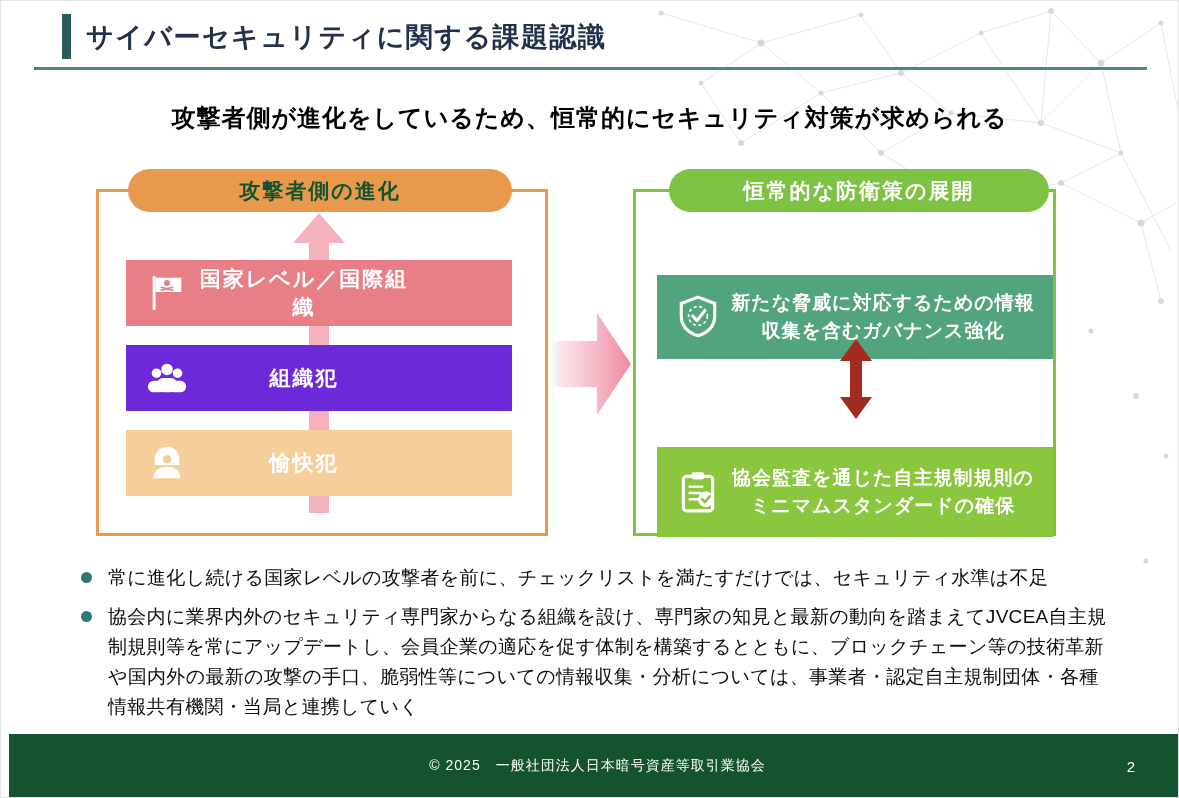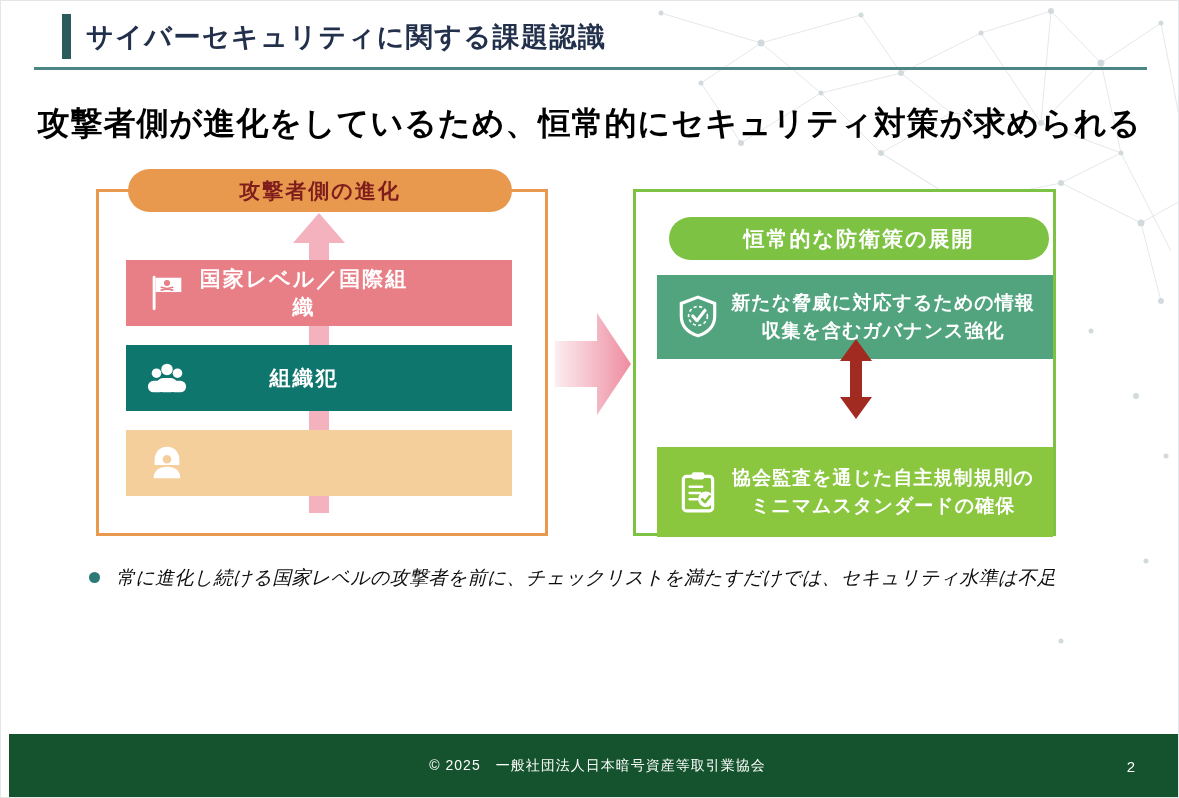--- a/index.html
+++ b/index.html
@@ -15,67 +15,67 @@
   .net-deco { position:absolute; inset:0; z-index:0; pointer-events:none; }
 
   
   .title-row { position:absolute; top:13px; left:33px; display:flex; align-items:center; gap:15px; z-index:2;padding-left:28px; }
   .accent-bar { width:9px; height:45px; background:#2a5c5b; }
   .slide-title { font-size:27px; font-weight:bold; color:#22304c; letter-spacing:1.5px; }
   .title-underline { position:absolute; top:66px; left:33px; width:1113px; height:3px; background:#4c8583; z-index:2; }
 
   .main-heading {
     position:absolute; top:101px; left:0; width:100%; text-align:center;
-    font-size:32px; font-weight:bold; color:#000; letter-spacing:1px; z-index:2;
+    font-size:24px; font-weight:bold; color:#000; letter-spacing:1px; z-index:2;
   }
 
   
   .attackers-panel { position:absolute; left:95px; top:188px; width:452px; height:347px; border:3px solid #e8994e; background:#fff; z-index:1; }
   .attackers-pill {
     position:absolute; left:127px; top:168px; width:384px; height:43px;
     background:#e8994e; border-radius:22px; z-index:4;
     display:flex; align-items:center; justify-content:center;
-    color:#7f1d1d; font-size:21px; font-weight:bold; letter-spacing:2px;
+    color:#14532d; font-size:21px; font-weight:bold; letter-spacing:2px;
   }
   .up-arrow { position:absolute; left:292px; top:212px; z-index:2; }
 
   .attack-bar {
     position:absolute; left:125px; width:386px; height:66px; z-index:3;
     display:flex; align-items:center; color:#fff; font-weight:bold; font-size:21px; letter-spacing:2px;
   }
   .bar-1 { top:259px; background:#e87f86; }
-  .bar-2 { top:344px; background:#0f766e; }
+  .bar-2 { top:344px; background:#6d28d9; }
   .bar-3 { top:429px; background:#f4cf9b; }
   .bar-icon { width:58px; display:flex; justify-content:center; margin-left:12px; flex-shrink:0; }
   .bar-label { flex:1; text-align:center; margin-right:100px; }
 
   
   .evolution-arrow { position:absolute; left:554px; top:306px; z-index:2; }
 
   
   .defense-panel { position:absolute; left:632px; top:188px; width:423px; height:347px; border:3px solid #7dc242; background:#fff; z-index:1; }
   .defense-pill {
     position:absolute; left:668px; top:168px; width:380px; height:43px;
     background:#7dc242; border-radius:22px; z-index:4;
     display:flex; align-items:center; justify-content:center;
-    color:#fff; font-size:21px; font-weight:bold; letter-spacing:2px;margin-top:48px;
+    color:#fff; font-size:21px; font-weight:bold; letter-spacing:2px;
   }
   .defense-box {
     position:absolute; left:656px; width:396px; z-index:3;
     display:flex; align-items:center;
     color:#fff; font-weight:bold; font-size:19px; letter-spacing:1px;margin-top:24px;
   }
   .defense-box-1 { top:250px; height:84px; background:#51a47d; }
   .defense-box-2 { top:422px; height:90px; background:#8bc63f; }
   .defense-icon { width:62px; display:flex; justify-content:center; margin-left:10px; flex-shrink:0; }
   .defense-label { flex:1; text-align:center; margin-right:16px; line-height:1.45; }
   .double-arrow { position:absolute; left:839px; top:338px; z-index:3; }
 
   
-  .bullets { position:absolute; left:88px; top:562px; width:1030px; z-index:2;font-style:italic; }
+  .bullets { position:absolute; left:80px; top:562px; width:1030px; z-index:2; }
   .bullet-item { display:flex; gap:16px; margin-bottom:9px; font-size:19px; line-height:1.58; color:#0d0d0d; letter-spacing:0.3px; }
   .bullet-dot { width:11px; height:11px; border-radius:50%; background:#2b7a78; margin-top:9px; flex-shrink:0; }
   .bullet-text { flex:1; }
 
   
   .footer {
     position:absolute; left:8px; bottom:0; width:100%; height:63px;
     background:#14532d; z-index:2;
     display:flex; align-items:center; justify-content:center;
     color:#ffffff; font-size:14px; letter-spacing:1px;
@@ -166,20 +166,21 @@
   </div>
 
   <div class="attack-bar bar-3">
     <span class="bar-icon">
       <svg width="42" height="42" viewBox="0 0 44 44">
         <path d="M22 5 C13 5 9 12 9 19 v5 h26 v-5 C35 12 31 5 22 5 Z" fill="#fff"></path>
         <circle cx="22" cy="18" r="4.5" fill="#f4cf9b"></circle>
         <path d="M8 38 c0-8 6-12 14-12 s14 4 14 12 z" fill="#fff"></path>
       </svg>
     </span>
+    <span class="bar-label">愉快犯</span>
   </div>
 
   <svg class="evolution-arrow" width="76" height="114" viewBox="0 0 76 114">
     <defs>
       <linearGradient id="arrowGrad" x1="0" y1="0" x2="1" y2="0">
         <stop offset="0" stop-color="#fceef1"></stop>
         <stop offset="1" stop-color="#ee8ca0"></stop>
       </linearGradient>
     </defs>
     <polygon points="0,34 42,34 42,6 76,57 42,108 42,80 0,80" fill="url(#arrowGrad)"></polygon>
@@ -214,20 +215,24 @@
       </svg>
     </span>
     <span class="defense-label">協会監査を通じた自主規制規則のミニマムスタンダードの確保</span>
   </div>
 
   <div class="bullets">
     <div class="bullet-item">
       <span class="bullet-dot"></span>
       <span class="bullet-text">常に進化し続ける国家レベルの攻撃者を前に、チェックリストを満たすだけでは、セキュリティ水準は不足</span>
     </div>
+    <div class="bullet-item">
+      <span class="bullet-dot"></span>
+      <span class="bullet-text">協会内に業界内外のセキュリティ専門家からなる組織を設け、専門家の知見と最新の動向を踏まえてJVCEA自主規制規則等を常にアップデートし、会員企業の適応を促す体制を構築するとともに、ブロックチェーン等の技術革新や国内外の最新の攻撃の手口、脆弱性等についての情報収集・分析については、事業者・認定自主規制団体・各種情報共有機関・当局と連携していく</span>
+    </div>
   </div>
 
   <div class="footer">
     <span>© 2025　一般社団法人日本暗号資産等取引業協会</span>
     <span class="page-number">2</span>
   </div>
 
 </div>
 
 </body></html>

